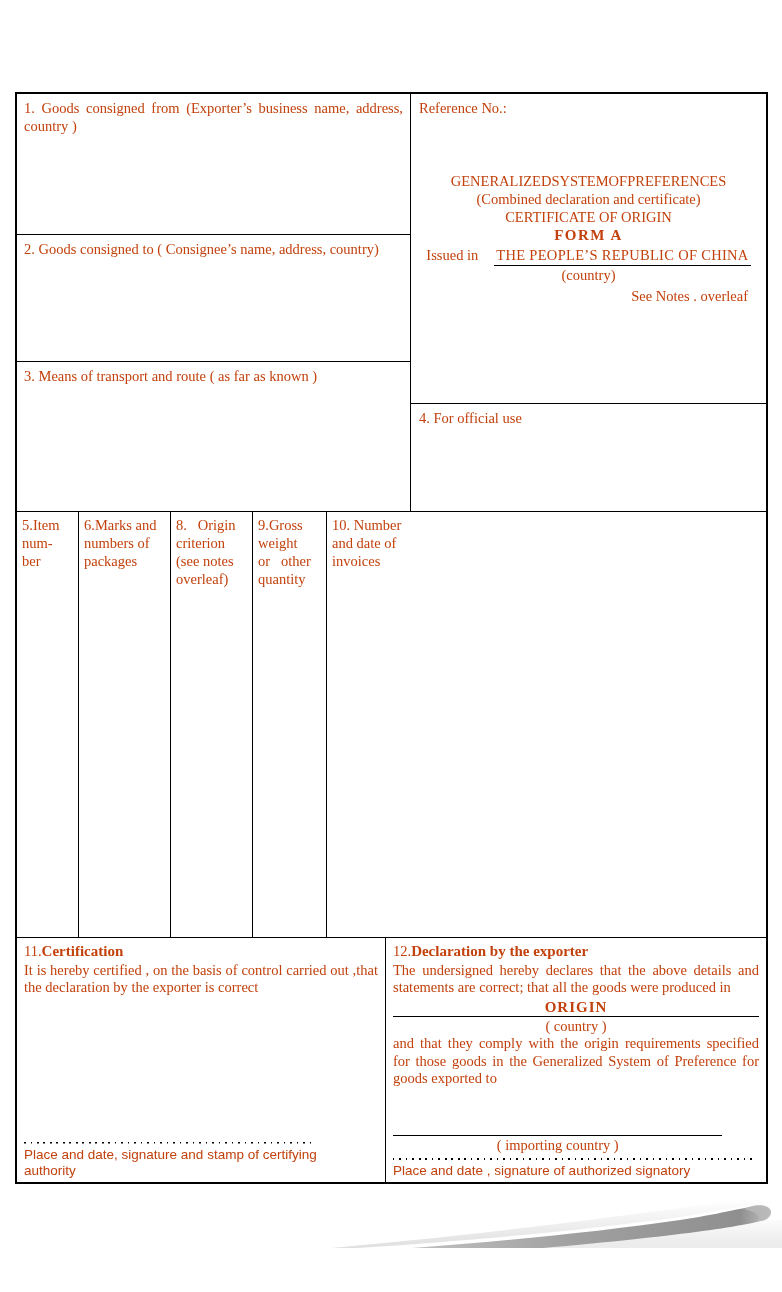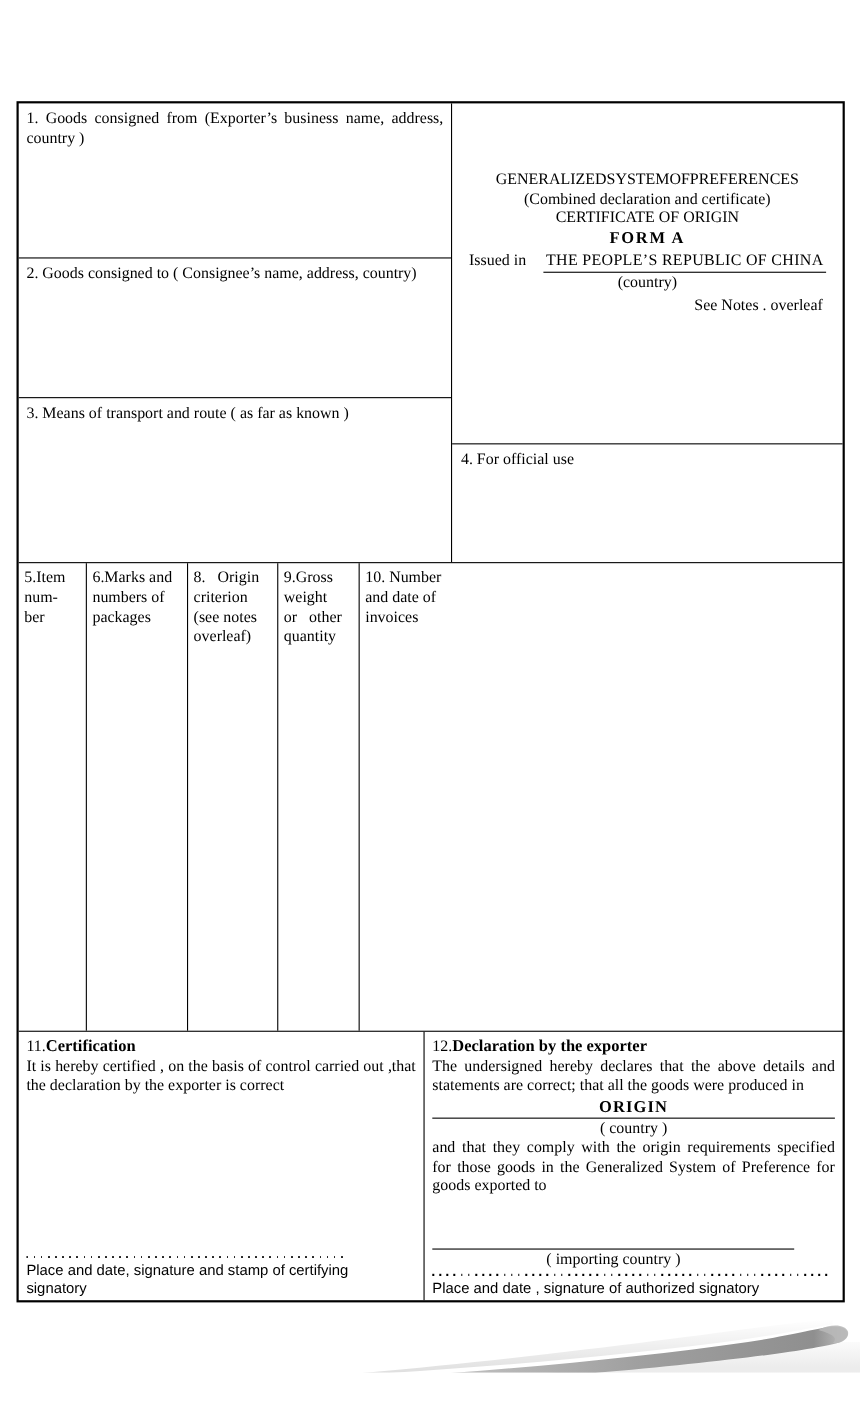--- a/index.html
+++ b/index.html
@@ -1,21 +1,21 @@
 <!DOCTYPE html>
 <html><head>
 <meta charset="utf-8">
 <style>
   * { margin:0; padding:0; box-sizing:border-box; }
   html,body { background:#ffffff; }
   .canvas {
     position:relative; width:782px; height:1248px;
     background:#ffffff; overflow:hidden;
     font-family:"Liberation Serif","DejaVu Serif",serif;
-    color:#000000;
+    color:#c2410c;
   }
   .gsp-form {
     position:absolute; left:15px; top:92px; width:753px; height:1092px;
     border:2px solid #000; display:flex; flex-direction:column;
     background:#fff;
   }
   .top-section { display:flex; height:418px; border-bottom:1px solid #000; }
   .top-left  { width:394px; border-right:1px solid #000; display:flex; flex-direction:column; }
   .top-right { flex:1; display:flex; flex-direction:column; }
   .box1 { height:141px; border-bottom:1px solid #000; padding:5px 7px; }
@@ -82,20 +82,21 @@
         </div>
         <div class="box2">
           <div class="plain-label">2. Goods consigned to ( Consignee’s name, address, country)</div>
         </div>
         <div class="box3">
           <div class="plain-label">3. Means of transport and route ( as far as known )</div>
         </div>
       </div>
       <div class="top-right">
         <div class="ref-box">
+          <div class="plain-label">Reference No.:</div>
           <div class="title-block">
             <div class="title-line">GENERALIZEDSYSTEMOFPREFERENCES</div>
             <div class="title-line">(Combined declaration and certificate)</div>
             <div class="title-line">CERTIFICATE OF ORIGIN</div>
             <div class="form-a">FORM A</div>
             <div class="issued-line">
               <span>Issued in</span>
               <span class="issued-country">THE PEOPLE’S REPUBLIC OF CHINA</span>
             </div>
             <div class="country-hint">(country)</div>
@@ -127,21 +128,21 @@
 and date of
 invoices</div>
     </div>
 
     <div class="bottom-section">
       <div class="box11">
         <div class="sec-title"><span>11.</span><b>Certification</b></div>
         <div class="sec-body">It is hereby certified , on the basis of control carried out ,that the declaration by the exporter is correct</div>
         <div class="sig-block">
           <div class="dotted-line"></div>
-          <div class="sig-label">Place and date, signature and stamp of certifying signatory</div>
+          <div class="sig-label">Place and date, signature and stamp of certifying authority</div>
         </div>
       </div>
       <div class="box12">
         <div class="sec-title"><span>12.</span><b>Declaration by the exporter</b></div>
         <div class="sec-body">The undersigned hereby declares that the above details and statements are correct; that all the goods were produced in</div>
         <div class="country-line">
           <span class="val">ORIGIN</span>
         </div>
         <div class="center-hint">( country )</div>
         <div class="sec-body">and that they comply with the origin requirements specified for those goods in the Generalized System of Preference for goods exported to</div>

